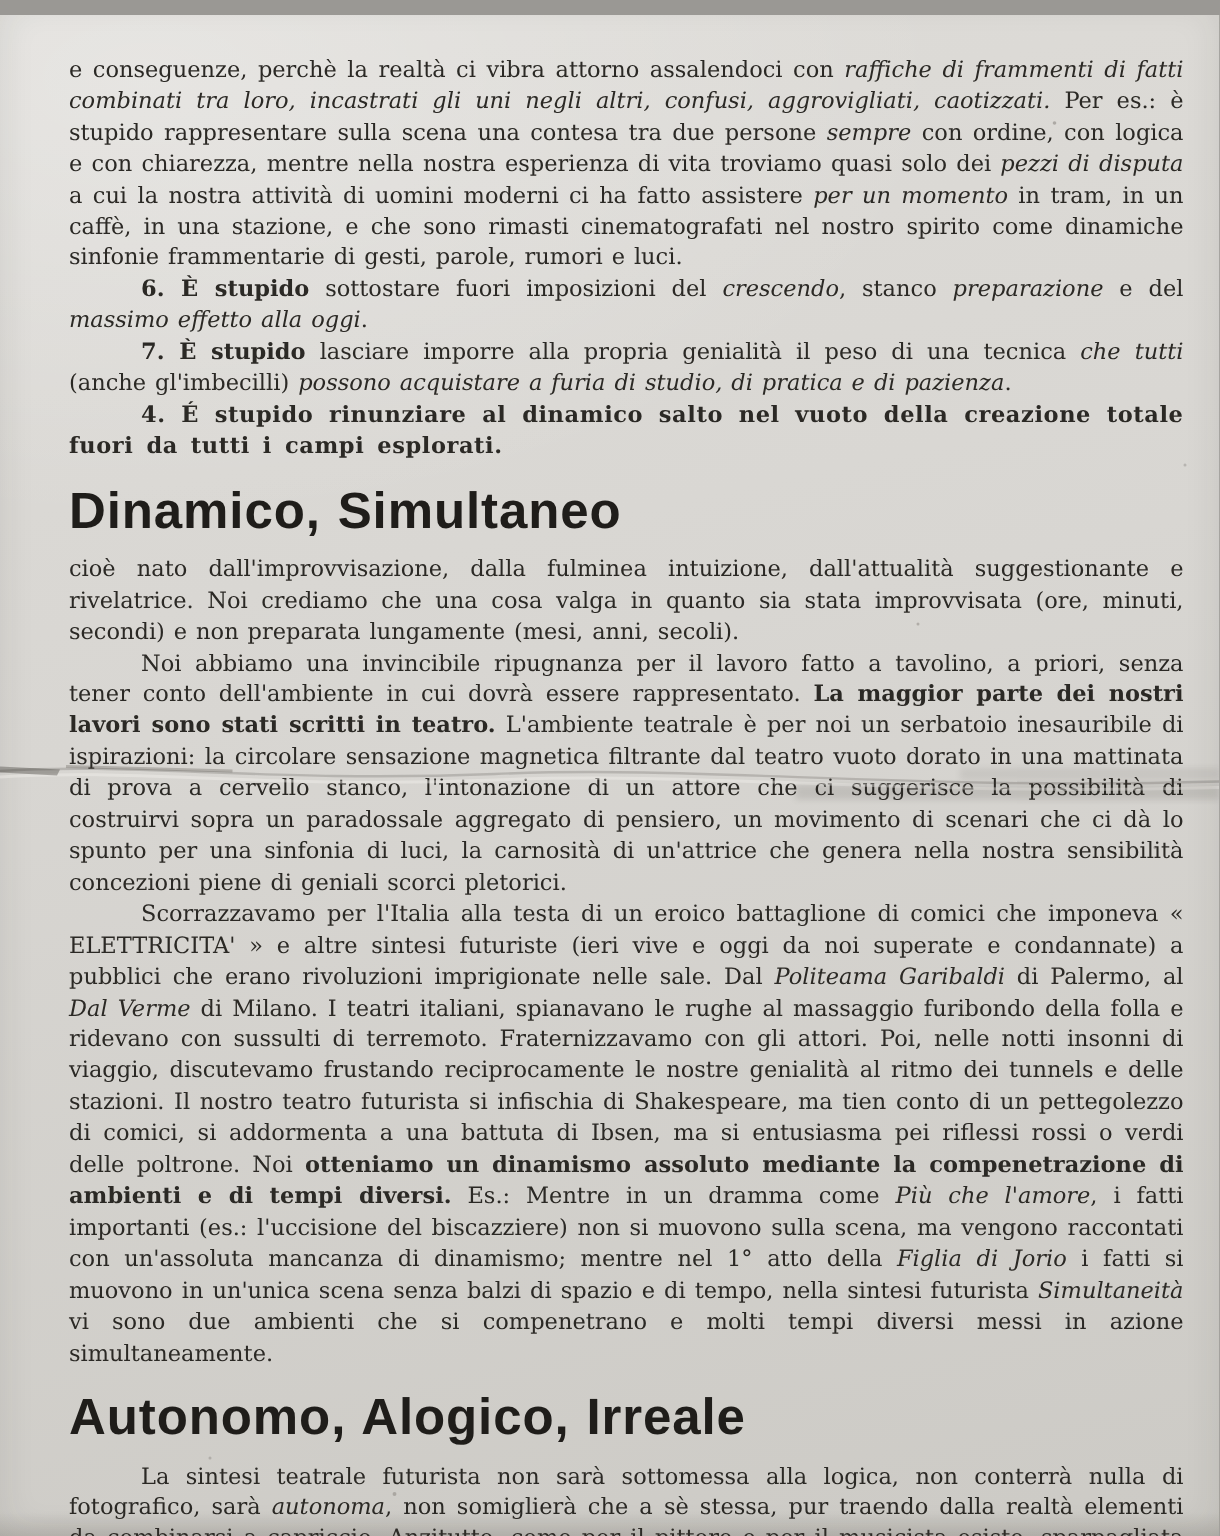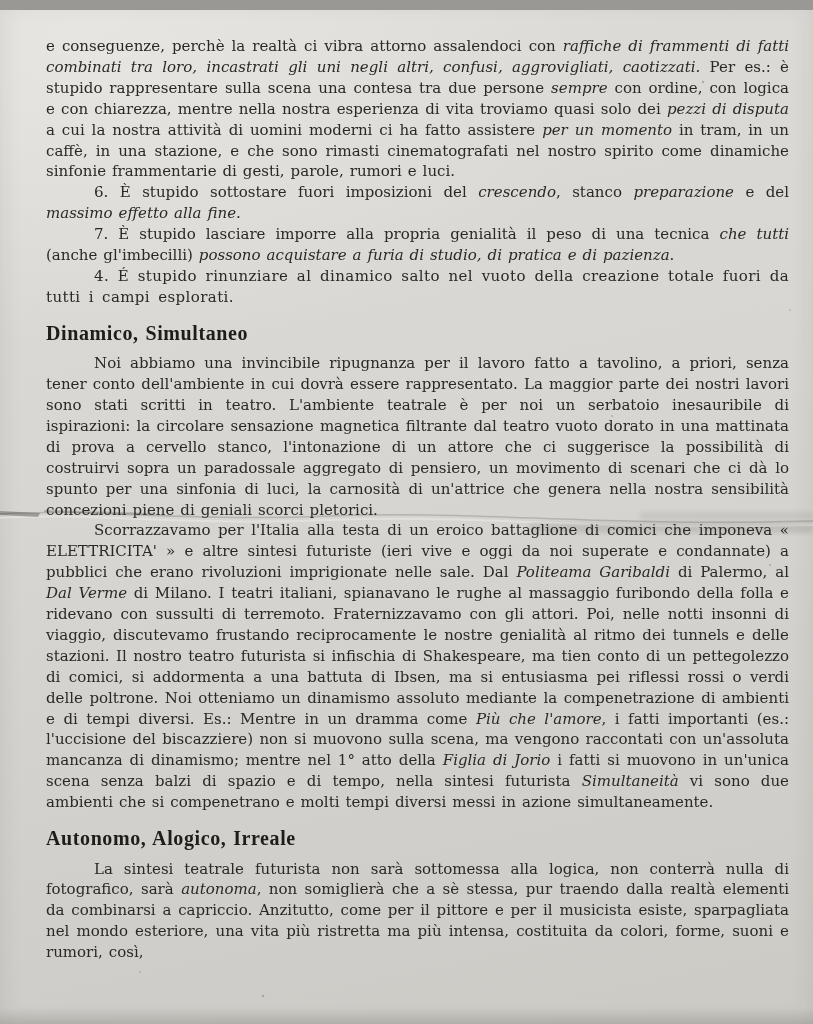--- a/index.html
+++ b/index.html
@@ -27,26 +27,26 @@
     padding:26px 24px 0 46px;
     font-size:15px;
     line-height:20.9px;
     text-align:justify;
     word-spacing:1.2px;
     z-index:2;
   }
   p.p{margin:0;}
   p.indent{text-indent:48px;}
   .run-i{font-style:italic;}
-  .run-b{font-weight:normal;}
+  .run-b{font-weight:bold;}
   .spread{letter-spacing:.4px;word-spacing:3px;}
   h2.h{
-    font-family:Liberation Serif, serif;
+    font-family:Liberation Sans, sans-serif;
     font-weight:700;
-    font-size:20px;
+    font-size:34px;
     line-height:1.12;
     letter-spacing:.6px;
     color:var(--ink-heading);
     margin:14px 0 9px 0;
     text-align:left;
     text-indent:0;
   }
   .crease{
     position:absolute;
     left:0;top:489px;
@@ -64,24 +64,25 @@
     position:absolute;inset:0;z-index:1;pointer-events:none;
   }
 </style>
 </head>
 <body>
 
 <div class="page">
 
   <div class="content">
     <p class="p"><span>e conseguenze, perchè la realtà ci vibra attorno assalendoci con </span><span class="run-i">raffiche di frammenti di fatti combinati tra loro, incastrati gli uni negli altri, confusi, aggrovigliati, caotizzati.</span><span> Per es.: è stupido rappresentare sulla scena una contesa tra due persone </span><span class="run-i">sempre</span><span> con ordine, con logica e con chiarezza, mentre nella nostra esperienza di vita troviamo quasi solo dei </span><span class="run-i">pezzi di disputa</span><span> a cui la nostra attività di uomini moderni ci ha fatto assistere </span><span class="run-i">per un momento</span><span> in tram, in un caffè, in una stazione, e che sono rimasti cinematografati nel nostro spirito come dinamiche sinfonie frammentarie di gesti, parole, rumori e luci.</span></p>
-    <p class="p indent"><span class="run-b">6. È stupido</span><span> sottostare fuori imposizioni del </span><span class="run-i">crescendo</span><span>, stanco </span><span class="run-i">preparazione</span><span> e del </span><span class="run-i">massimo effetto alla fine</span><span>.</span></p>
+    <p class="p indent"><span class="run-b">6. È stupido</span><span> sottostare fuori imposizioni del </span><span class="run-i">crescendo</span><span>, stanco </span><span class="run-i">preparazione</span><span> e del </span><span class="run-i">massimo effetto alla oggi</span><span>.</span></p>
     <p class="p indent"><span class="run-b">7. È stupido</span><span> lasciare imporre alla propria genialità il peso di una tecnica </span><span class="run-i">che tutti</span><span> (anche gl'imbecilli) </span><span class="run-i">possono acquistare a furia di studio, di pratica e di pazienza</span><span>.</span></p>
     <p class="p indent spread"><span class="run-b">4. É stupido rinunziare al dinamico salto nel vuoto della creazione totale fuori da tutti i campi esplorati.</span></p>
     <h2 class="h">Dinamico, Simultaneo</h2>
+    <p class="p"><span>cioè nato dall'improvvisazione, dalla fulminea intuizione, dall'attualità suggestionante e rivelatrice. Noi crediamo che una cosa valga in quanto sia stata improvvisata (ore, minuti, secondi) e non preparata lungamente (mesi, anni, secoli).</span></p>
     <p class="p indent"><span>Noi abbiamo una invincibile ripugnanza per il lavoro fatto a tavolino, a priori, senza tener conto dell'ambiente in cui dovrà essere rappresentato. </span><span class="run-b">La maggior parte dei nostri lavori sono stati scritti in teatro.</span><span> L'ambiente teatrale è per noi un serbatoio inesauribile di ispirazioni: la circolare sensazione magnetica filtrante dal teatro vuoto dorato in una mattinata di prova a cervello stanco, l'intonazione di un attore che ci suggerisce la possibilità di costruirvi sopra un paradossale aggregato di pensiero, un movimento di scenari che ci dà lo spunto per una sinfonia di luci, la carnosità di un'attrice che genera nella nostra sensibilità concezioni piene di geniali scorci pletorici.</span></p>
     <p class="p indent"><span>Scorrazzavamo per l'Italia alla testa di un eroico battaglione di comici che imponeva « ELETTRICITA' » e altre sintesi futuriste (ieri vive e oggi da noi superate e condannate) a pubblici che erano rivoluzioni imprigionate nelle sale. Dal </span><span class="run-i">Politeama Garibaldi</span><span> di Palermo, al </span><span class="run-i">Dal Verme</span><span> di Milano. I teatri italiani, spianavano le rughe al massaggio furibondo della folla e ridevano con sussulti di terremoto. Fraternizzavamo con gli attori. Poi, nelle notti insonni di viaggio, discutevamo frustando reciprocamente le nostre genialità al ritmo dei tunnels e delle stazioni. Il nostro teatro futurista si infischia di Shakespeare, ma tien conto di un pettegolezzo di comici, si addormenta a una battuta di Ibsen, ma si entusiasma pei riflessi rossi o verdi delle poltrone. Noi </span><span class="run-b">otteniamo un dinamismo assoluto mediante la compenetrazione di ambienti e di tempi diversi.</span><span> Es.: Mentre in un dramma come </span><span class="run-i">Più che l'amore</span><span>, i fatti importanti (es.: l'uccisione del biscazziere) non si muovono sulla scena, ma vengono raccontati con un'assoluta mancanza di dinamismo; mentre nel 1° atto della </span><span class="run-i">Figlia di Jorio</span><span> i fatti si muovono in un'unica scena senza balzi di spazio e di tempo, nella sintesi futurista </span><span class="run-i">Simultaneità</span><span> vi sono due ambienti che si compenetrano e molti tempi diversi messi in azione simultaneamente.</span></p>
     <h2 class="h">Autonomo, Alogico, Irreale</h2>
     <p class="p indent"><span>La sintesi teatrale futurista non sarà sottomessa alla logica, non conterrà nulla di fotografico, sarà </span><span class="run-i">autonoma</span><span>, non somiglierà che a sè stessa, pur traendo dalla realtà elementi da combinarsi a capriccio. Anzitutto, come per il pittore e per il musicista esiste, sparpagliata nel mondo esteriore, una vita più ristretta ma più intensa, costituita da colori, forme, suoni e rumori, così,</span></p>
   </div>
 
   <svg class="crease" viewBox="0 0 813 52" xmlns="http://www.w3.org/2000/svg">
     <defs>
       <filter id="blur1" x="-20%" y="-200%" width="140%" height="500%">
         <feGaussianBlur stdDeviation="2.2"></feGaussianBlur>

